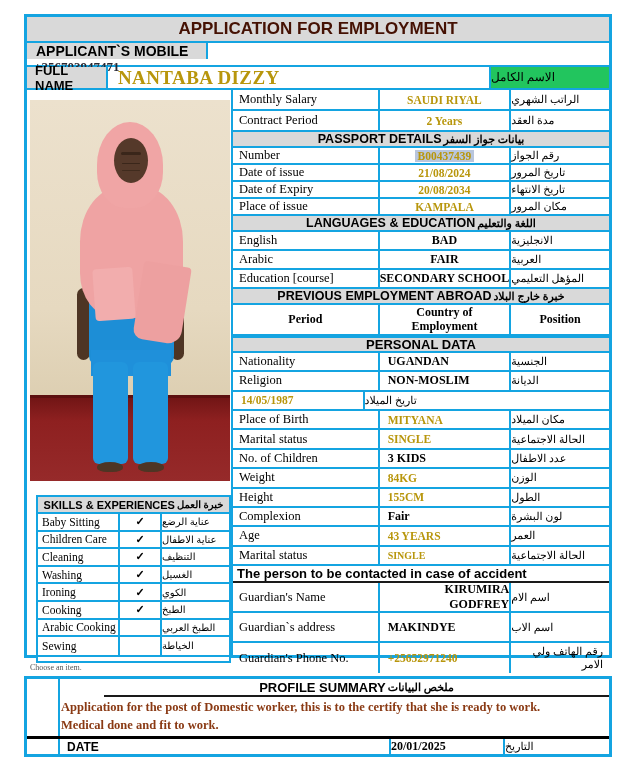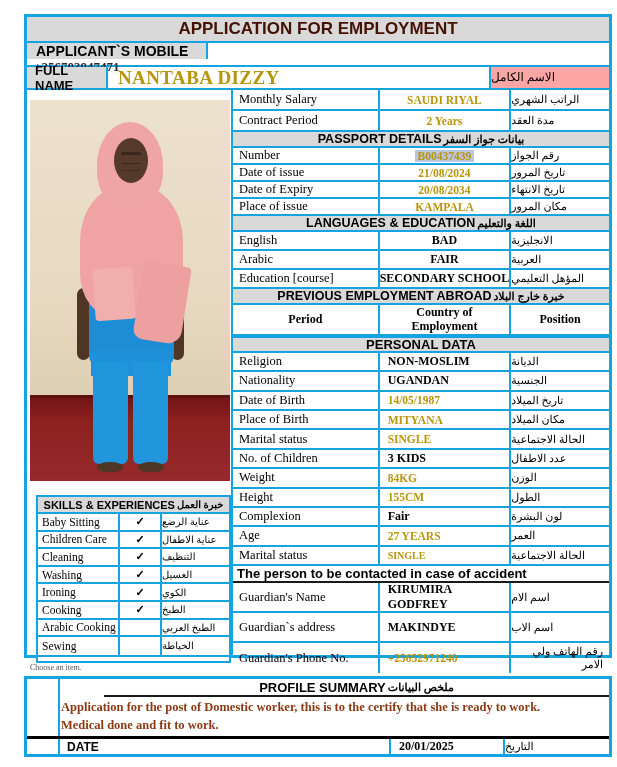--- a/index.html
+++ b/index.html
@@ -25,29 +25,29 @@
                 font-family:"Liberation Sans",sans-serif;font-weight:bold;font-size:14px;
                 display:flex;align-items:center;padding-left:9px;}
   .mobile-value{flex:1;display:flex;align-items:center;padding-left:7px;
                 font-weight:bold;font-size:13px;color:#2a2a33;}
   .row-fullname{height:23px;display:flex;border-bottom:2px solid var(--cyan);}
   .fn-label{width:81px;background:var(--gray);border-right:2px solid var(--cyan);
             font-family:"Liberation Sans",sans-serif;font-weight:bold;font-size:13px;
             display:flex;align-items:center;padding-left:8px;}
   .fn-value{flex:1;display:flex;align-items:center;padding-left:10px;
             color:var(--gold);font-weight:bold;font-size:19px;letter-spacing:.4px;}
-  .fn-arabic{width:120px;background:#fca5a5;border-left:2px solid var(--cyan);
+  .fn-arabic{width:120px;background:#22c55e;border-left:2px solid var(--cyan);
              display:flex;align-items:center;justify-content:flex-end;padding-right:8px;font-size:12px;direction:rtl;}
 
   .content{flex:1;display:flex;min-height:0;}
   .left-col{width:206px;border-right:2px solid var(--cyan);position:relative;}
   .right-col{flex:1;display:flex;flex-direction:column;}
 
   
-  .drow{display:flex;border-bottom:2px solid var(--cyan);align-items:stretch;}
+  .drow{display:flex;border-bottom:2px solid var(--cyan);align-items:stretch;text-align:right;}
   .c-label{width:39%;border-right:2px solid var(--cyan);display:flex;align-items:center;
            padding-left:6px;font-size:12.5px;}
   .c-val{width:35%;border-right:2px solid var(--cyan);display:flex;align-items:center;
          justify-content:center;font-weight:bold;font-size:12px;}
   .c-ar{flex:1;display:flex;align-items:center;justify-content:flex-end;
         padding-right:6px;font-size:11px;direction:rtl;}
   .val-text.gold{color:var(--gold);font-size:11.5px;}
   .val-text.goldsm{color:var(--gold);font-size:10px;}
   .val-text.goldhl{color:var(--gold);font-size:11.5px;background:var(--hl);padding:0 3px;}
   .val-text.black{color:#000;}
@@ -142,21 +142,21 @@
   .ps-hdr{height:19px;display:flex;align-items:center;justify-content:center;gap:2px;
           border-bottom:2px solid #1a1a1a;
           font-family:"Liberation Sans",sans-serif;font-weight:bold;font-size:13px;margin-left:44px;}
   .ps-hdr .ar{font-family:"Liberation Serif",serif;font-size:11px;font-weight:bold;direction:rtl;}
   .ps-body{flex:1;padding:2px 1px;color:var(--summary);font-weight:bold;font-size:12.5px;line-height:1.4;}
   .date-row{height:18px;display:flex;border-top:3px solid #000;}
   .date-gutter{width:33px;border-right:2px solid var(--cyan);}
   .date-label{flex:1;display:flex;align-items:center;padding-left:7px;
               font-family:"Liberation Sans",sans-serif;font-weight:bold;font-size:12px;}
   .date-value{width:116px;border-left:2px solid var(--cyan);border-right:2px solid var(--cyan);
-              display:flex;align-items:center;padding-left:8px;font-weight:bold;font-size:12px;}
+              display:flex;align-items:center;font-weight:bold;font-size:12px;}
   .date-ar{width:104px;display:flex;align-items:center;justify-content:flex-end;
            padding-right:7px;font-size:11px;direction:rtl;}
 </style>
 </head>
 <body>
 
 <div class="table1">
   <div class="row-title">APPLICATION FOR EMPLOYMENT</div>
 
   <div class="row-mobile">
@@ -357,37 +357,36 @@
           <div class="p2"></div>
           <div class="p3"></div>
       </div>
 
       <div class="shdr shdr-personal">
         <span>PERSONAL DATA</span>
       </div>
       <div class="rows-personal">
 
           <div class="drow">
+            <div class="c-label">Nationality</div>
+            <div class="c-val">
+              <span class="val-text black">UGANDAN</span>
+            </div>
+            <div class="c-ar">الجنسية</div>
+          </div>
+
+          <div class="drow">
             <div class="c-label">Religion</div>
             <div class="c-val">
               <span class="val-text black">NON-MOSLIM</span>
             </div>
             <div class="c-ar">الديانة</div>
           </div>
 
           <div class="drow">
-            <div class="c-label">Nationality</div>
-            <div class="c-val">
-              <span class="val-text black">UGANDAN</span>
-            </div>
-            <div class="c-ar">الجنسية</div>
-          </div>
-
-          <div class="drow">
-            <div class="c-label">Date of Birth</div>
             <div class="c-val">
               <span class="val-text gold">14/05/1987</span>
             </div>
             <div class="c-ar">تاريخ الميلاد</div>
           </div>
 
           <div class="drow">
             <div class="c-label">Place of Birth</div>
             <div class="c-val">
               <span class="val-text gold">MITYANA</span>
@@ -431,21 +430,21 @@
             <div class="c-label">Complexion</div>
             <div class="c-val">
               <span class="val-text black">Fair</span>
             </div>
             <div class="c-ar">لون البشرة</div>
           </div>
 
           <div class="drow">
             <div class="c-label">Age</div>
             <div class="c-val">
-              <span class="val-text gold">27 YEARS</span>
+              <span class="val-text gold">43 YEARS</span>
             </div>
             <div class="c-ar">العمر</div>
           </div>
 
           <div class="drow">
             <div class="c-label">Marital status</div>
             <div class="c-val">
               <span class="val-text goldsm">SINGLE</span>
             </div>
             <div class="c-ar">الحالة الاجتماعية</div>

